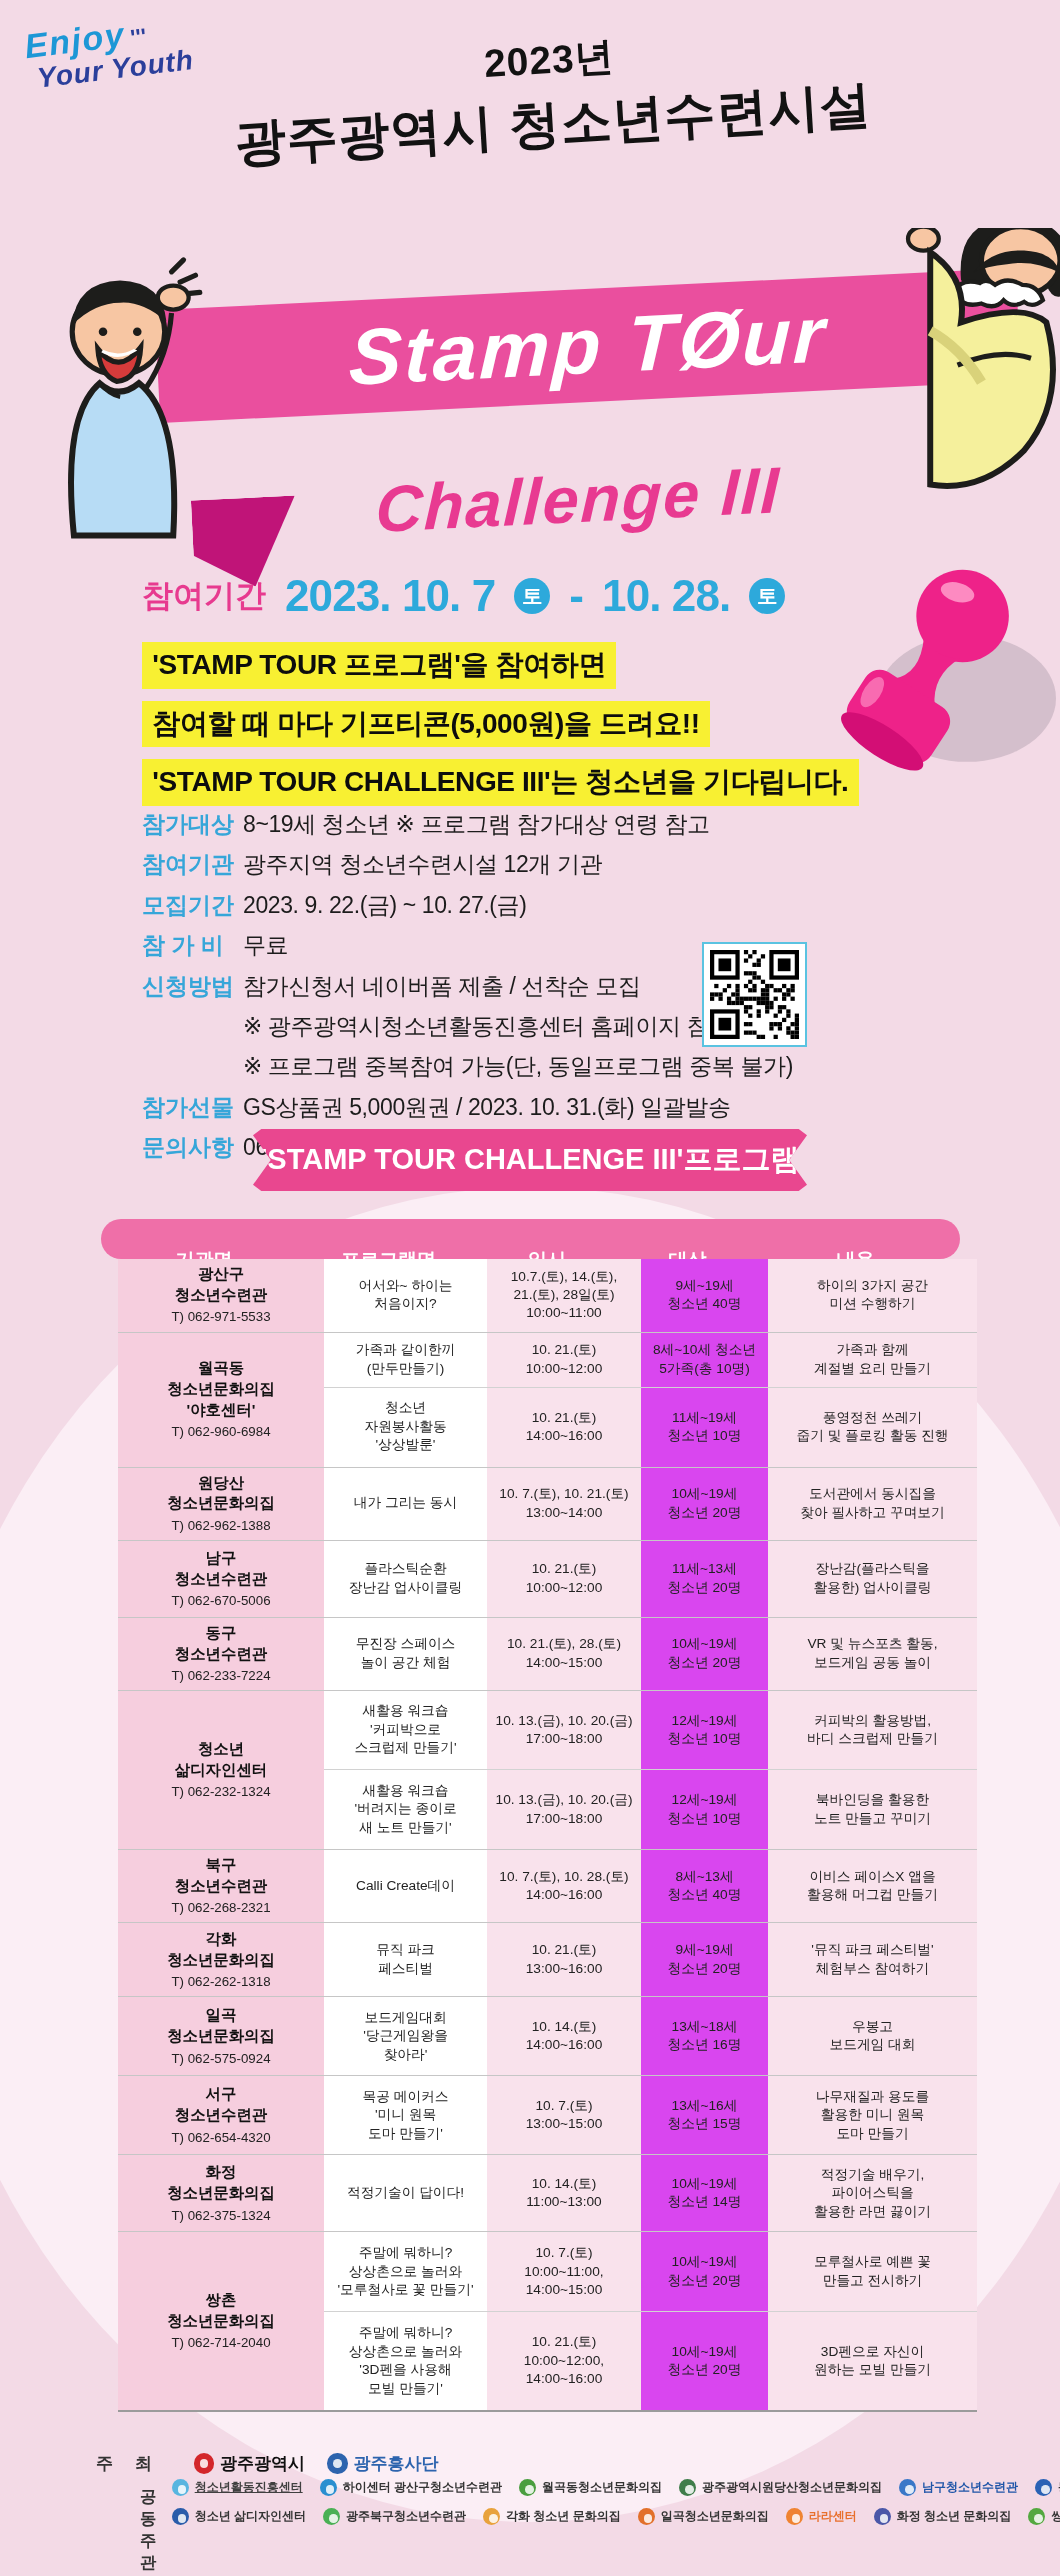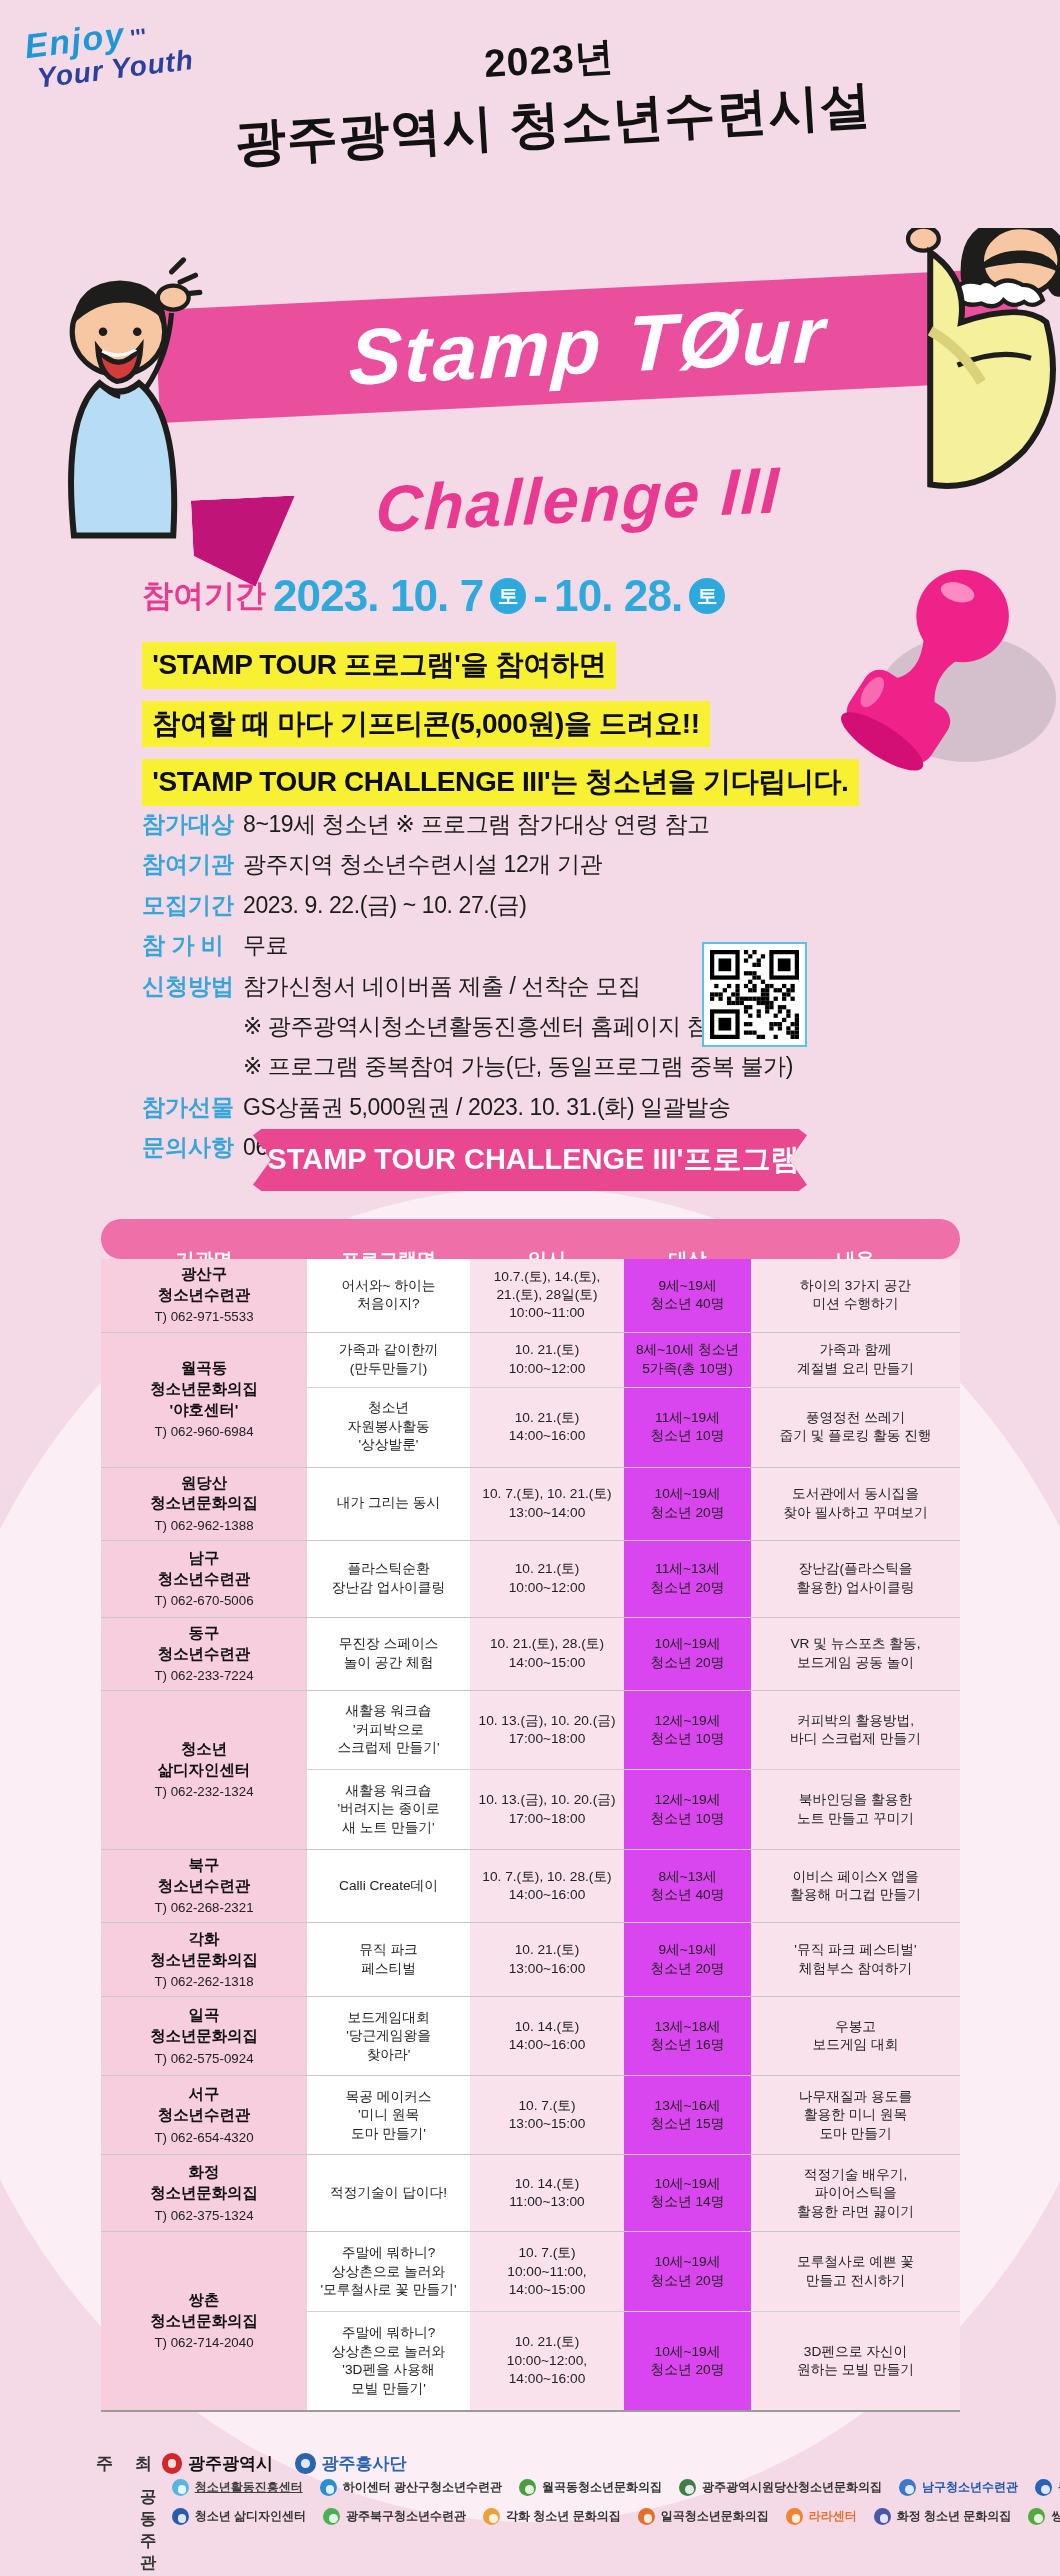--- a/index.html
+++ b/index.html
@@ -23,21 +23,21 @@
   .banner-text{width:100%;text-align:center;font-size:79px;line-height:113px;font-weight:800;font-style:italic;
     color:#ffffff;letter-spacing:2.6px;transform:skewX(-5deg);white-space:nowrap;}
   .banner-fold{left:193px;top:498px;width:104px;height:89px;background:#c01478;
     clip-path:polygon(0 0,100% 0,58% 100%,0 62%);transform:rotate(-2.8deg);z-index:0;}
   .challenge{left:240px;top:462px;width:676px;text-align:center;font-size:65px;font-weight:800;font-style:italic;
     color:#e83a91;letter-spacing:1.7px;transform:rotate(-2.8deg) skewX(-5deg);white-space:nowrap;z-index:1;}
   
   .boy{left:43px;top:253px;width:168px;height:298px;z-index:2;}
   .girl{left:879px;top:228px;width:181px;height:286px;z-index:2;}
   
-  .period{left:142px;top:571px;display:flex;align-items:center;gap:7px;z-index:2;}
+  .period{left:142px;top:571px;display:flex;align-items:center;gap:19px;z-index:2;}
   .period-label{font-size:31px;font-weight:800;color:#e73a8f;}
   .period-date{font-size:44px;font-weight:800;color:#2da9db;letter-spacing:-0.9px;white-space:nowrap;}
   .sat-circle{display:inline-flex;align-items:center;justify-content:center;width:36px;height:36px;border-radius:50%;
     background:#2da9db;color:#fff;font-size:20.5px;font-weight:700;flex:none;}
   
   .highlights{left:142px;top:642px;z-index:2;}
   .hl{display:table;background:#f8f032;color:#0d0d0d;font-size:28px;font-weight:800;
     padding:4.3px 10.3px;margin-bottom:12px;letter-spacing:-0.4px;white-space:nowrap;}
   
   .stamp{left:811px;top:546px;width:245px;height:245px;z-index:1;}
@@ -55,35 +55,35 @@
   .ribbon{left:253px;top:1129px;width:554px;height:62px;background:#e9478f;
     clip-path:polygon(1.5% 0,98.5% 0,100% 10%,96.8% 50%,100% 90%,98.5% 100%,1.5% 100%,0 90%,3.2% 50%,0 10%);
     display:flex;align-items:center;justify-content:center;z-index:2;}
   .ribbon-text{color:#fff;font-size:29px;font-weight:800;letter-spacing:0;white-space:nowrap;}
   
   .halo{left:-77px;top:1187px;width:1215px;height:1335px;border-radius:50%;background:#fbeef5;z-index:0;}
   
   .thead{left:101px;top:1219px;width:859px;height:40px;background:#ef6fa8;border-radius:20.5px;
     display:grid;grid-template-columns:206px 163px 154px 127px 209px;align-items:center;z-index:2;}
   .th{color:#fff;font-size:19px;font-weight:700;text-align:center;margin-top:28px;}
-  .tbl-wrap{left:101px;top:1259px;width:859px;border-bottom:2.6px solid #9b9b9b;z-index:2;}
+  .tbl-wrap{left:118px;top:1259px;width:859px;border-bottom:2.6px solid #9b9b9b;z-index:2;}
   table.prog{border-collapse:collapse;width:859px;table-layout:fixed;}
   table.prog td{text-align:center;vertical-align:middle;font-size:13.7px;color:#222;line-height:1.35;padding:5.1px 5.1px;}
   td.c1{background:#f6cede;}
   td.c2{background:#ffffff;}
   td.c3{background:#f9e2ec;}
   td.c4{background:#d946ef;}
   td.c5{background:#f9e2ec;}
   tr.group-start td{border-top:1.7px solid #c6c6c6;}
   table.prog tr:first-child td{border-top:none;}
   tr.sub-row td{border-top:1.3px solid #d2d2d2;}
   .org-name{font-weight:700;font-size:15.4px;color:#111;}
   .org-tel{font-size:13.3px;margin-top:2.6px;color:#222;}
   
-  .footer-host{left:96px;top:2452px;display:flex;gap:1px;z-index:2;}
+  .footer-host{left:96px;top:2452px;display:flex;gap:33px;z-index:2;}
   .host-label{font-size:17px;font-weight:700;color:#333;letter-spacing:8.6px;}
   .logo-item{display:flex;align-items:center;gap:6px;white-space:nowrap;}
   .logo-dot{width:20.5px;height:20.5px;border-radius:50%;flex:none;position:relative;}
   .logo-dot::after{content:"";position:absolute;left:6px;top:6px;width:8.6px;height:8.6px;border-radius:50%;background:rgba(255,255,255,.85);}
   .host-name{font-size:17px;font-weight:800;}
   .footer-co{left:140px;top:2479px;display:flex;align-items:flex-start;gap:15.4px;z-index:2;}
   .co-label{font-size:16.3px;font-weight:700;color:#333;margin-top:6.8px;}
   .co-rows{display:flex;flex-direction:column;gap:12px;}
   .co-row{display:flex;align-items:center;gap:17px;}
   .co-name{font-size:12px;font-weight:700;}

